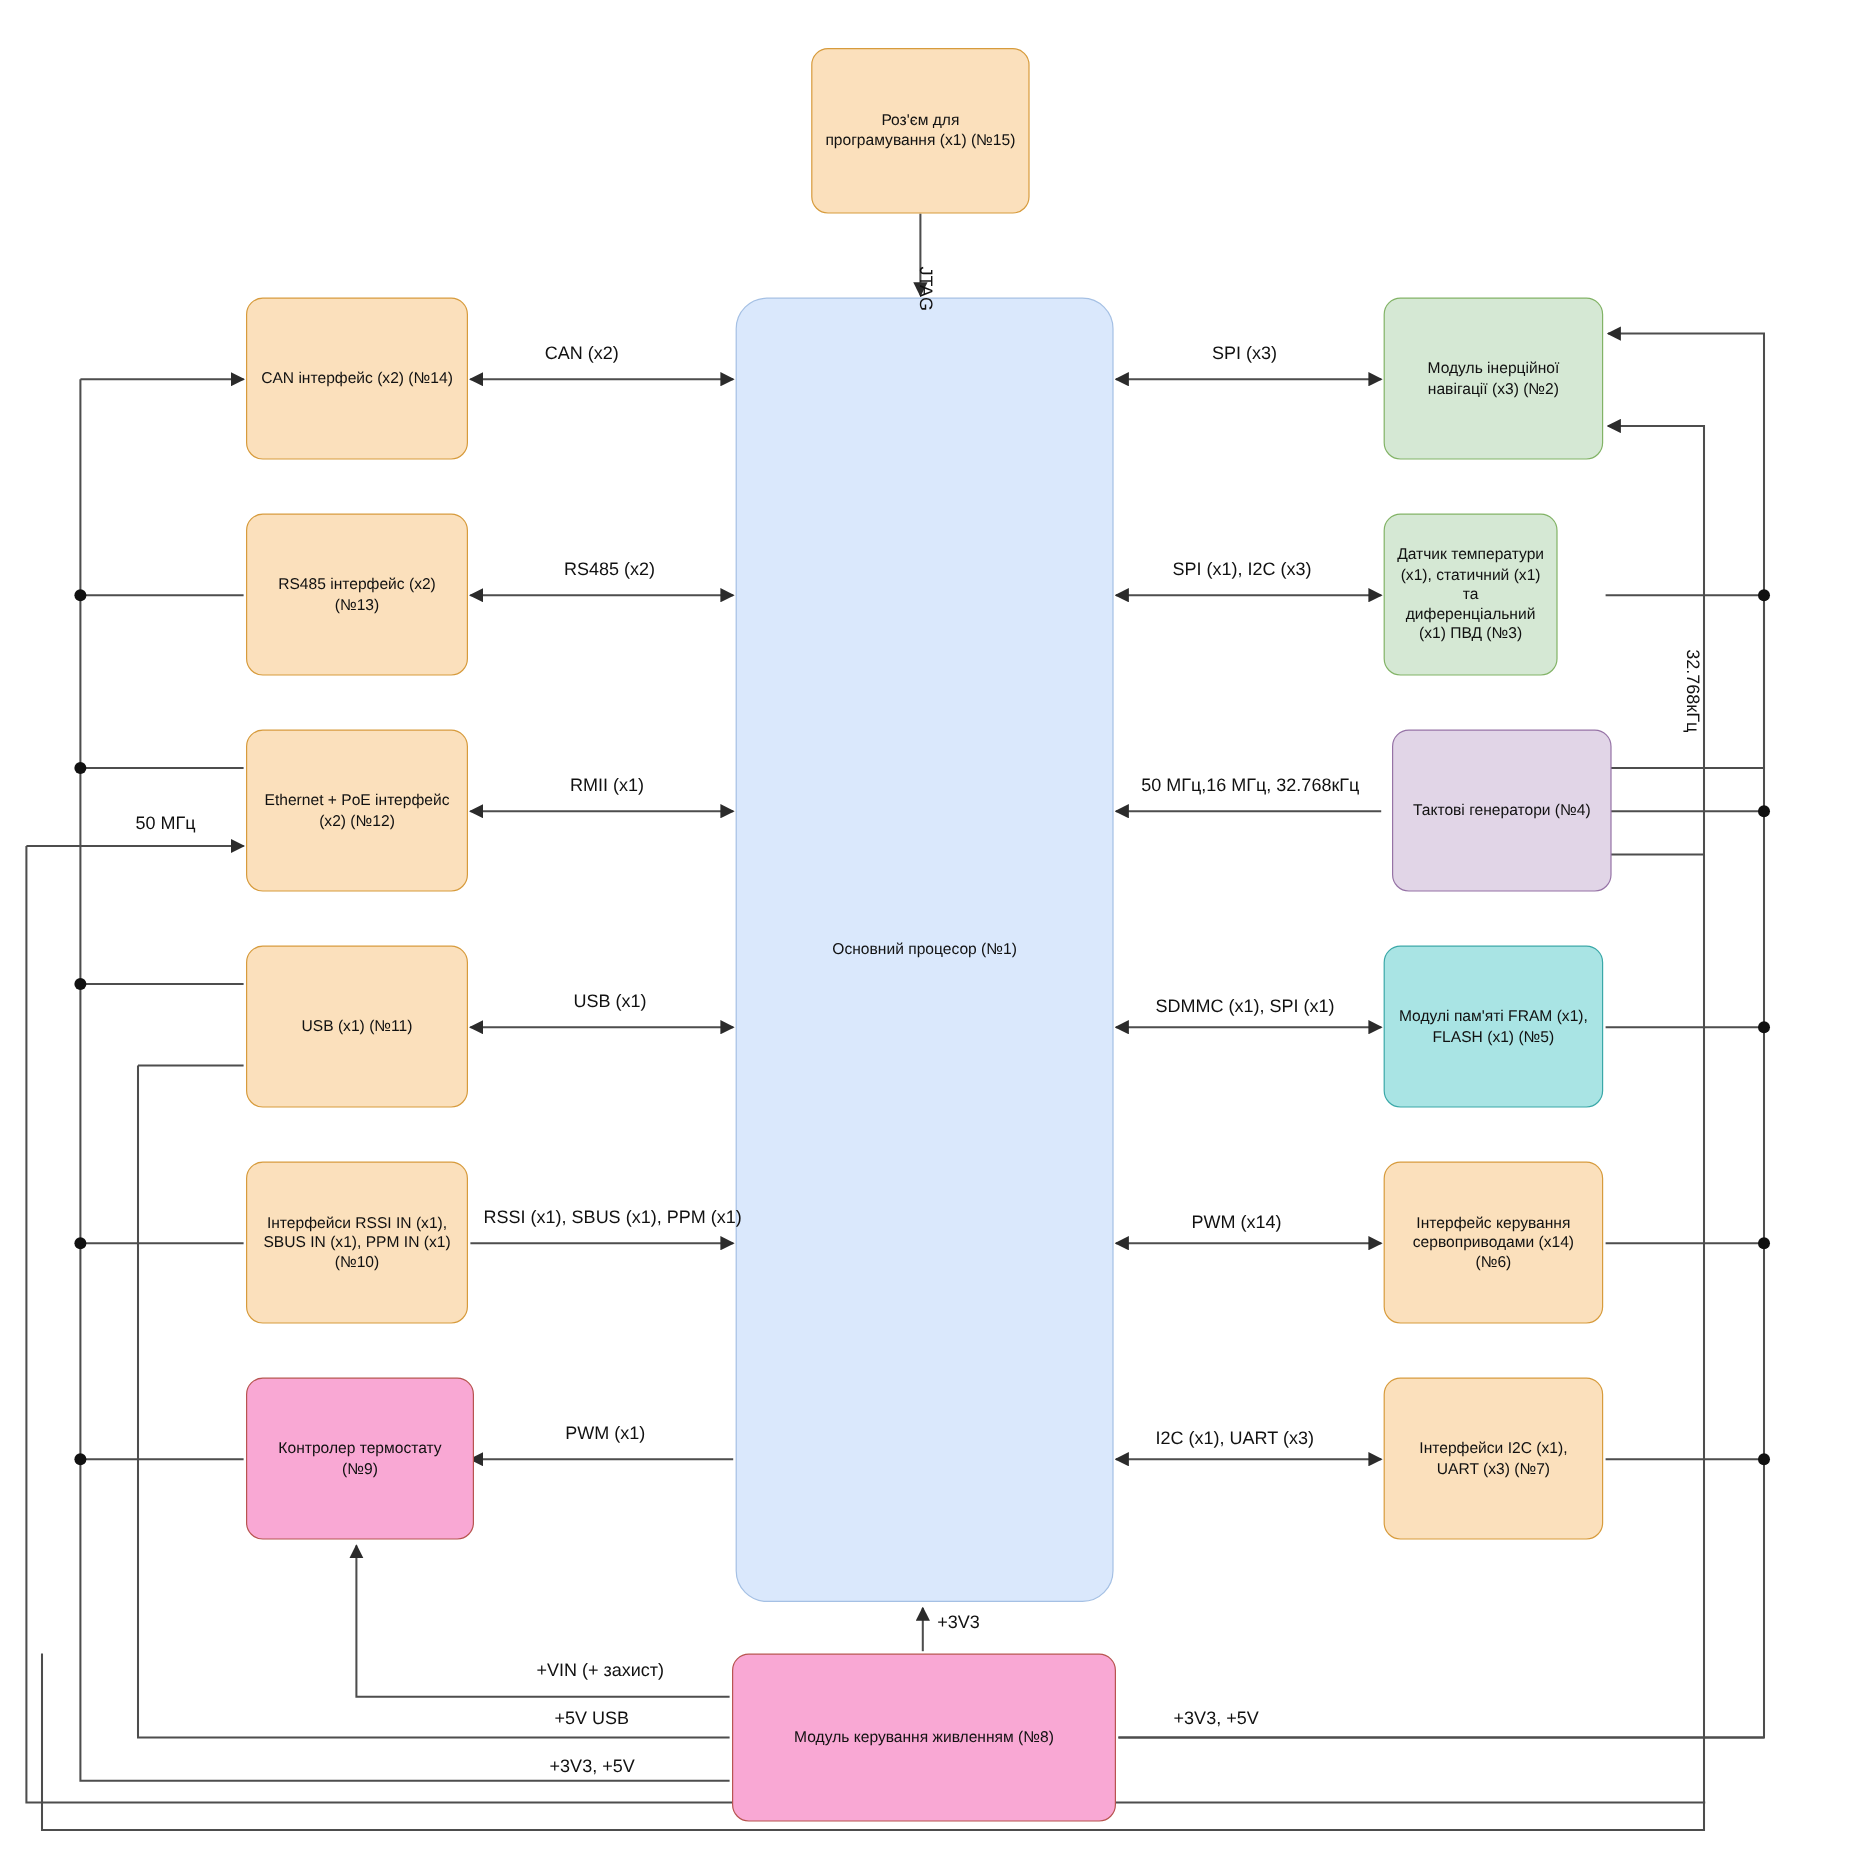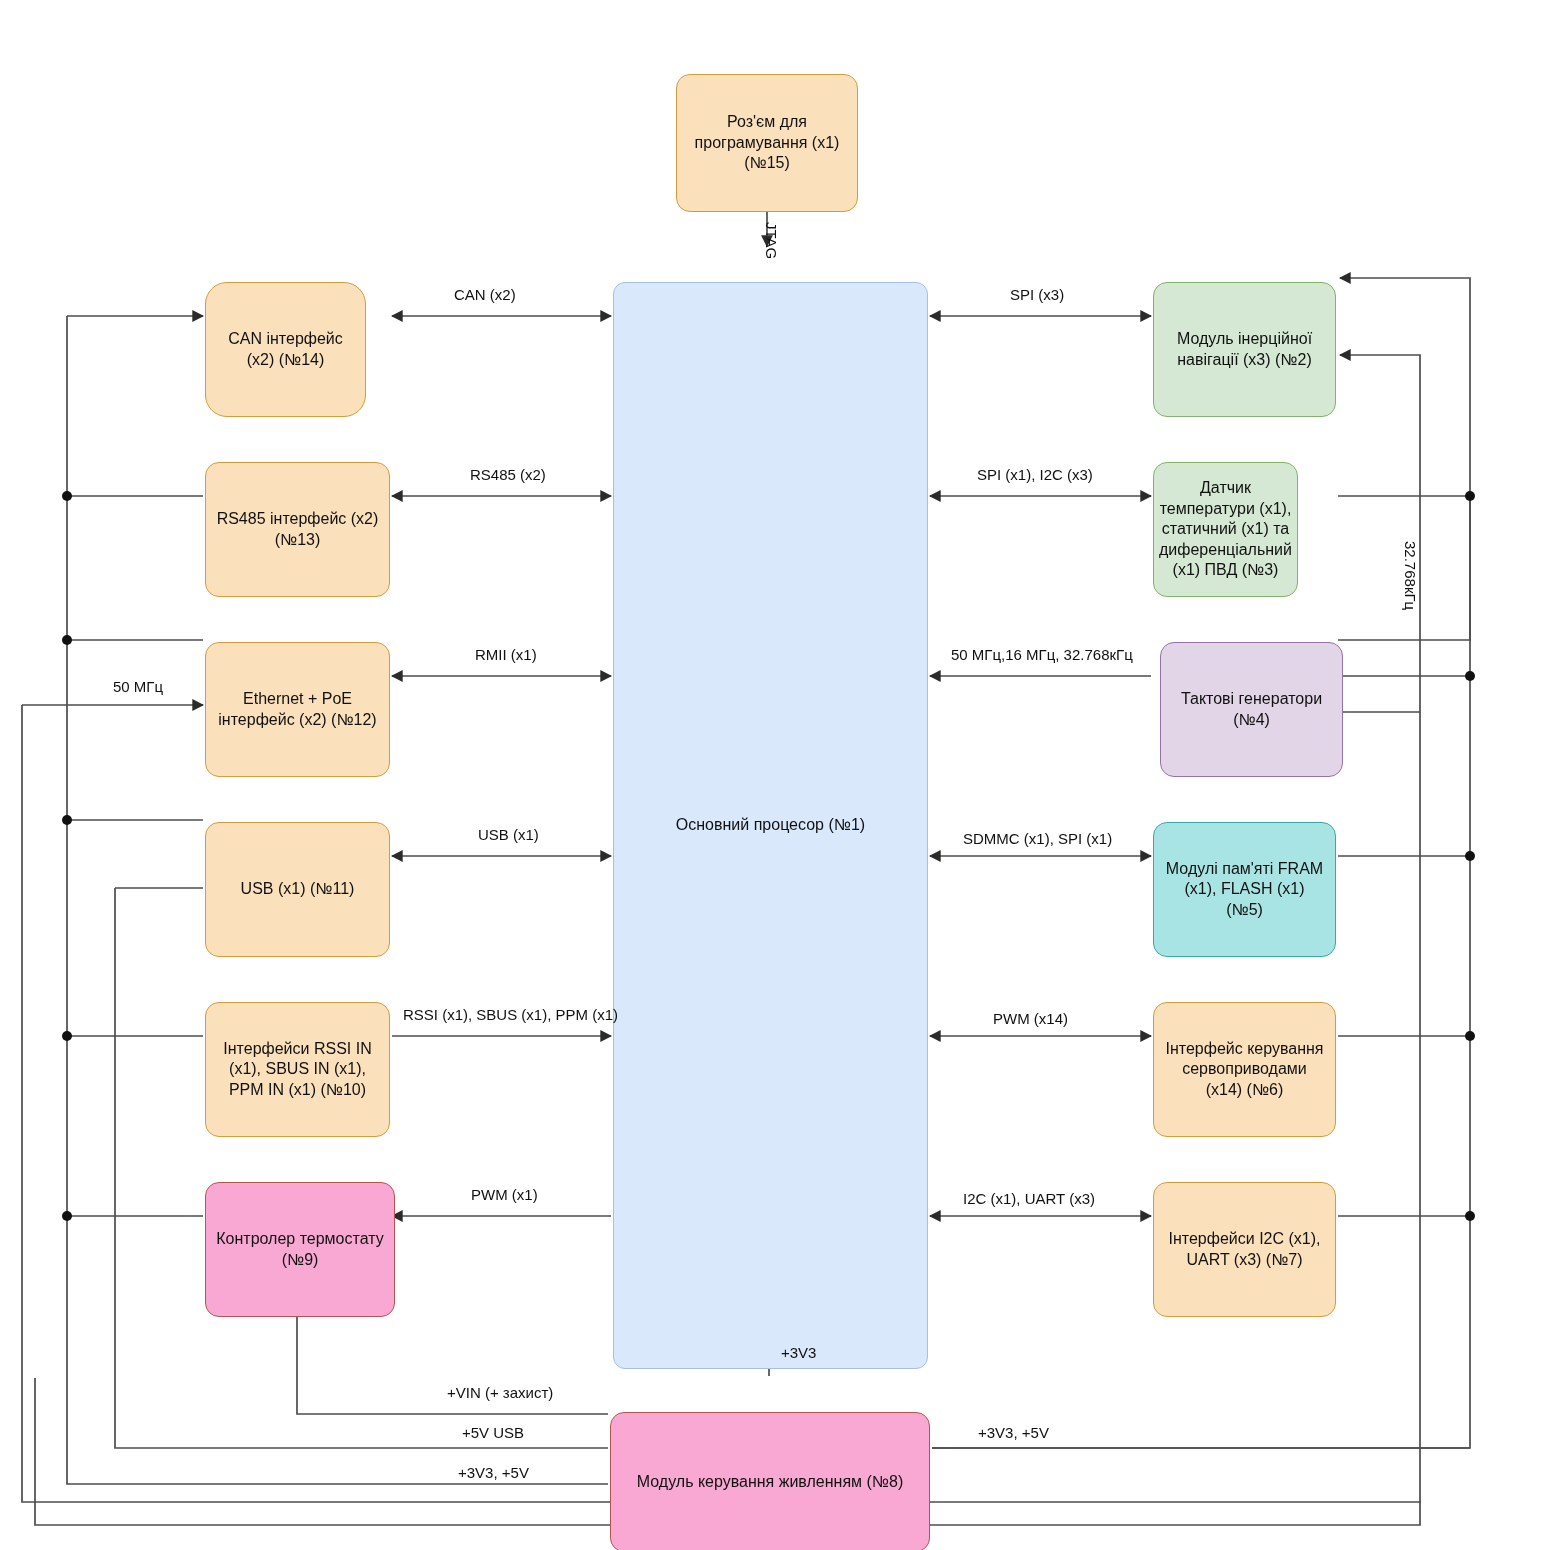--- a/index.html
+++ b/index.html
@@ -9,32 +9,31 @@
 
   .node{
     position:absolute;
     box-sizing:border-box;
     display:flex;align-items:center;justify-content:center;
     text-align:center;
     border-radius:14px;
     border:1.6px solid #b07d19;
     background:#fbe0bc;
     color:#111111;
-    font-size:16px;
+    font-size:13px;
     line-height:1.28;
     padding:4px 10px;
     z-index:3;
-    margin-top:34px;
   }
   .node.orange{background:#fbe0bc;border-color:#d79b3c;}
   .node.green {background:#d5e8d4;border-color:#82b366;}
   .node.purple{background:#e1d5e7;border-color:#9673a6;}
   .node.teal  {background:#a9e4e4;border-color:#3aa8a8;}
   .node.red   {background:#f9a8d4;border-color:#b85450;}
-  .node.blue  {background:#dae8fc;border-color:#a5c0e4;border-radius:12px;}
+  .node.blue  {background:#dae8fc;border-color:#a5c0e4;border-radius:26px;}
 
   .wlabel{
     position:absolute;
     color:#111111;
     font-size:15px;
     white-space:nowrap;
     z-index:4;
     line-height:1;
   }
   .wlabel.vert{
@@ -120,21 +119,21 @@
       <circle cx="1470" cy="676" r="5"></circle>
       <circle cx="1470" cy="856" r="5"></circle>
       <circle cx="1470" cy="1036" r="5"></circle>
       <circle cx="1470" cy="1216" r="5"></circle>
     </g>
   </svg>
 
   <div class="node orange" style="left: 676px; top: 40px; width: 182px; height: 138px;">
       <span>Роз'єм для програмування (x1) (№15)</span>
     </div>
-  <div class="node orange" style="left: 205px; top: 248px; width: 161px; height: 135px; border-radius: 22px;">
+  <div class="node orange" style="left: 205px; top: 248px; width: 185px; height: 135px;">
       <span>CAN інтерфейс (x2) (№14)</span>
     </div>
   <div class="node orange" style="left: 205px; top: 428px; width: 185px; height: 135px;">
       <span>RS485 інтерфейс (x2) (№13)</span>
     </div>
   <div class="node orange" style="left: 205px; top: 608px; width: 185px; height: 135px;">
       <span>Ethernet + PoE інтерфейс (x2) (№12)</span>
     </div>
   <div class="node orange" style="left: 205px; top: 788px; width: 185px; height: 135px;">
       <span>USB (x1) (№11)</span>

